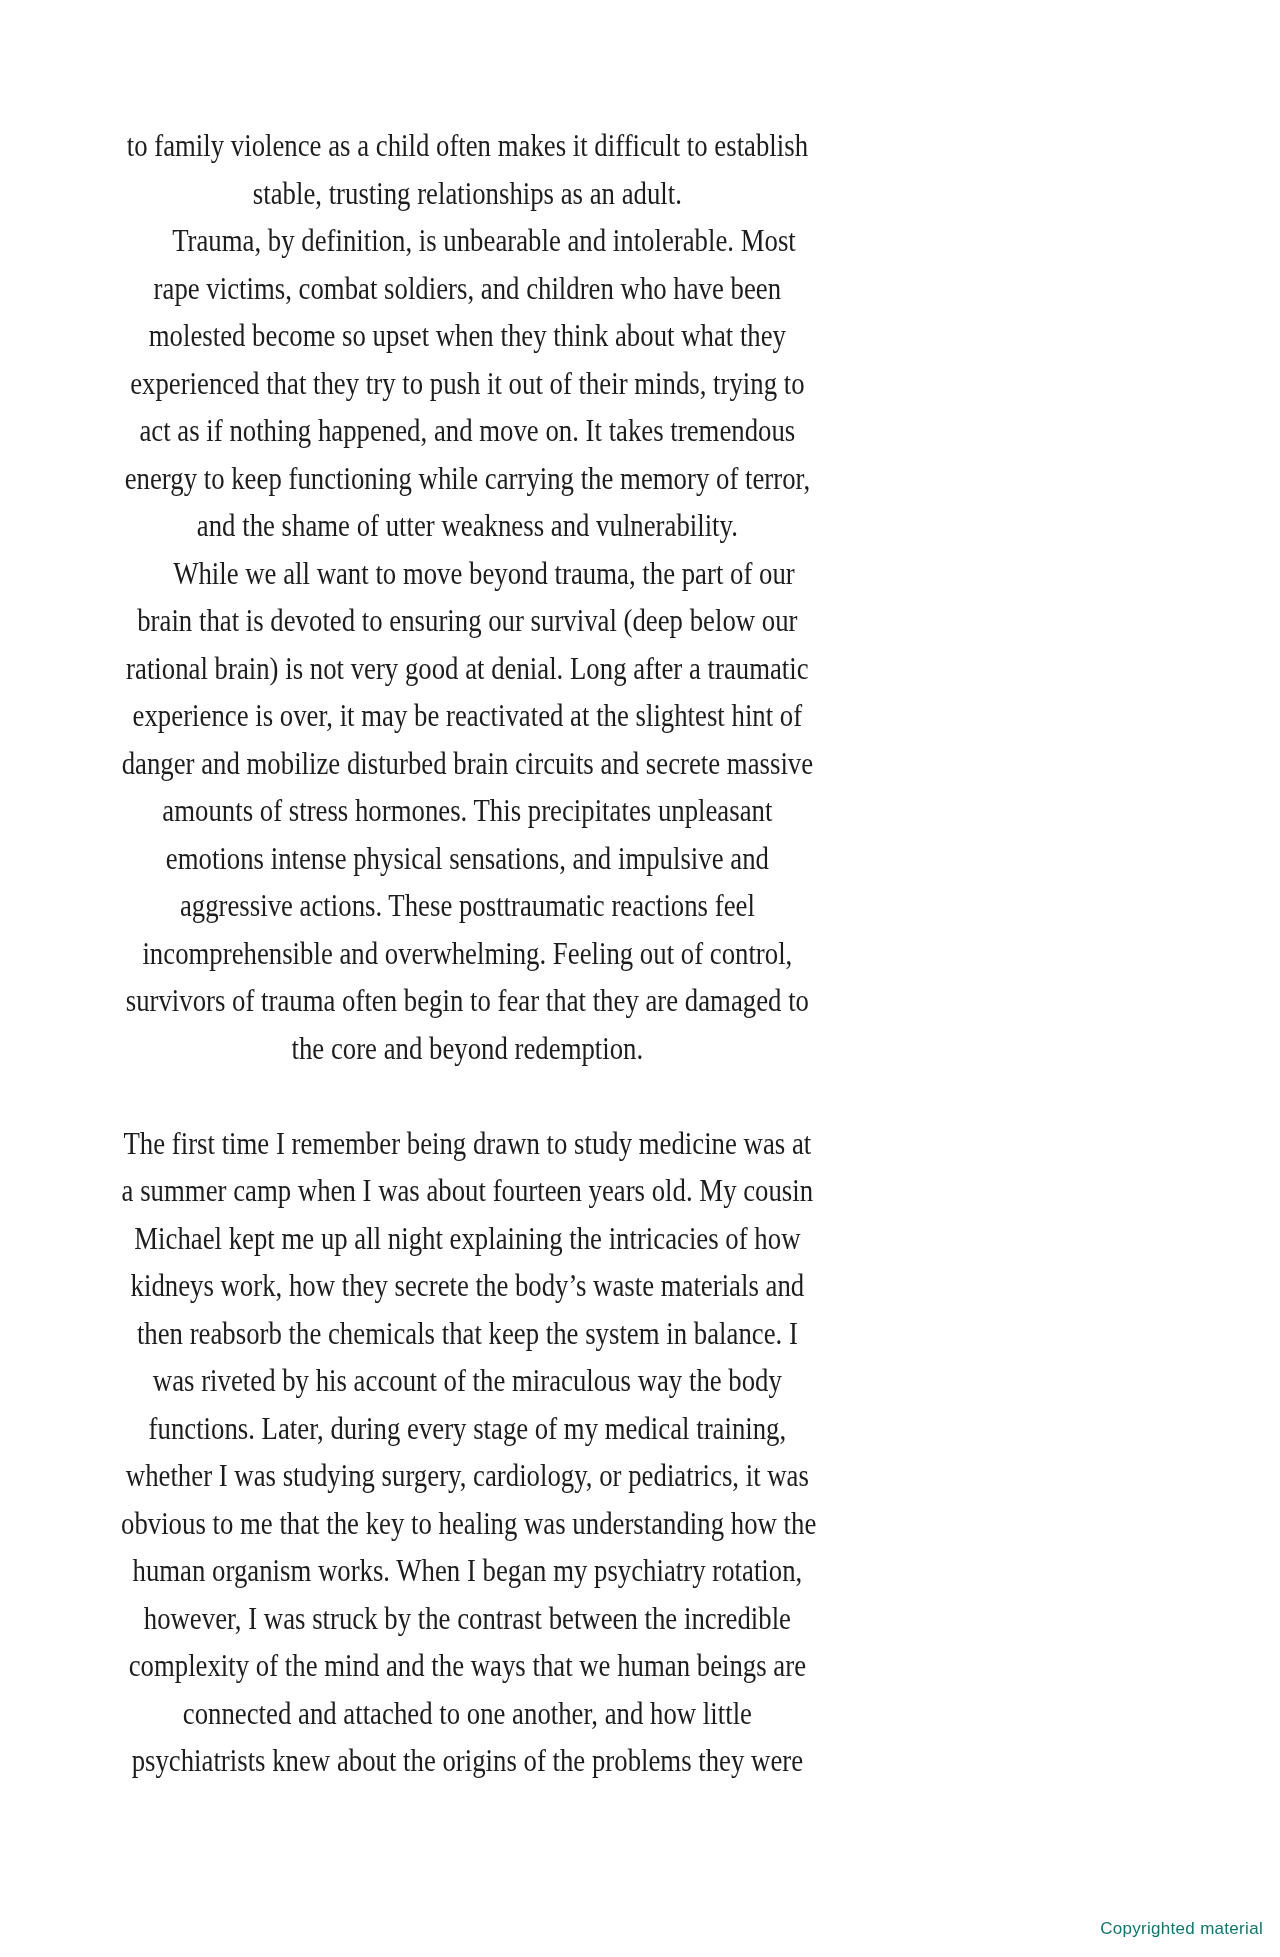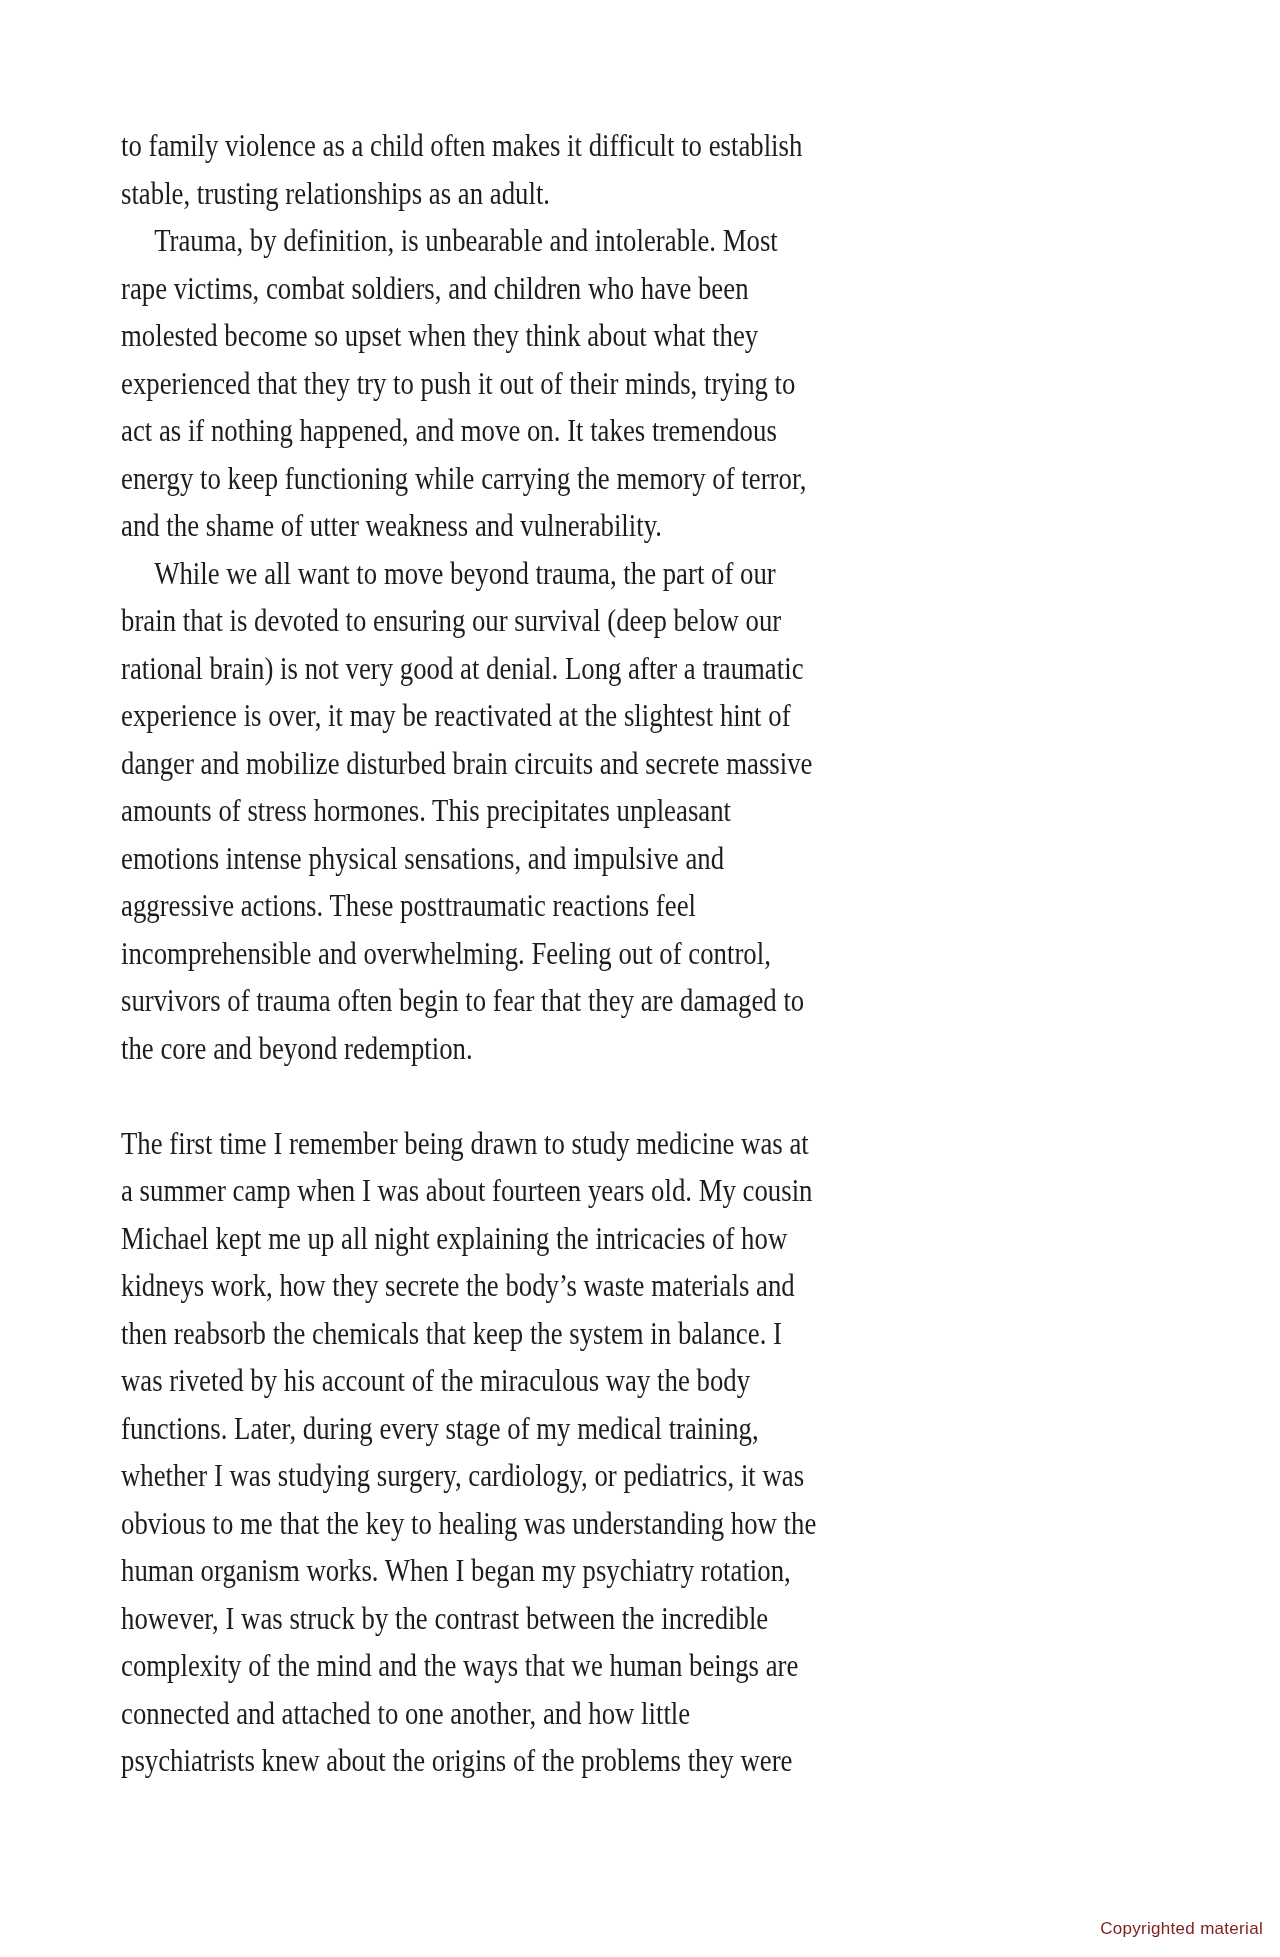--- a/index.html
+++ b/index.html
@@ -6,20 +6,21 @@
     margin: 0;
     padding: 0;
     background: #ffffff;
   }
   .page {
     position: relative;
     width: 1280px;
     height: 1957px;
     background: #ffffff;
     overflow: hidden;
+    text-align: center;
   }
   .text-block {
     position: absolute;
     left: 121px;
     top: 122px;
     width: 815px;
   }
   .text-line {
     font-family: "Liberation Serif", serif;
     font-size: 31.5px;
@@ -80,14 +81,14 @@
       <div class="text-line" style="color: rgb(29, 29, 29);">was riveted by his account of the miraculous way the body</div>
       <div class="text-line" style="color: rgb(29, 29, 29);">functions. Later, during every stage of my medical training,</div>
       <div class="text-line" style="color: rgb(29, 29, 29);">whether I was studying surgery, cardiology, or pediatrics, it was</div>
       <div class="text-line" style="color: rgb(29, 29, 29);">obvious to me that the key to healing was understanding how the</div>
       <div class="text-line" style="color: rgb(29, 29, 29);">human organism works. When I began my psychiatry rotation,</div>
       <div class="text-line" style="color: rgb(29, 29, 29);">however, I was struck by the contrast between the incredible</div>
       <div class="text-line" style="color: rgb(29, 29, 29);">complexity of the mind and the ways that we human beings are</div>
       <div class="text-line" style="color: rgb(29, 29, 29);">connected and attached to one another, and how little</div>
       <div class="text-line" style="color: rgb(29, 29, 29);">psychiatrists knew about the origins of the problems they were</div>
     </div>
-  <div class="watermark" style="color: #7f1d1d; margin-top: 29px;">Copyrighted material</div>
+  <div class="watermark" style="color: #0f766e; margin-top: 29px;">Copyrighted material</div>
 </div>
 
 </body></html>

